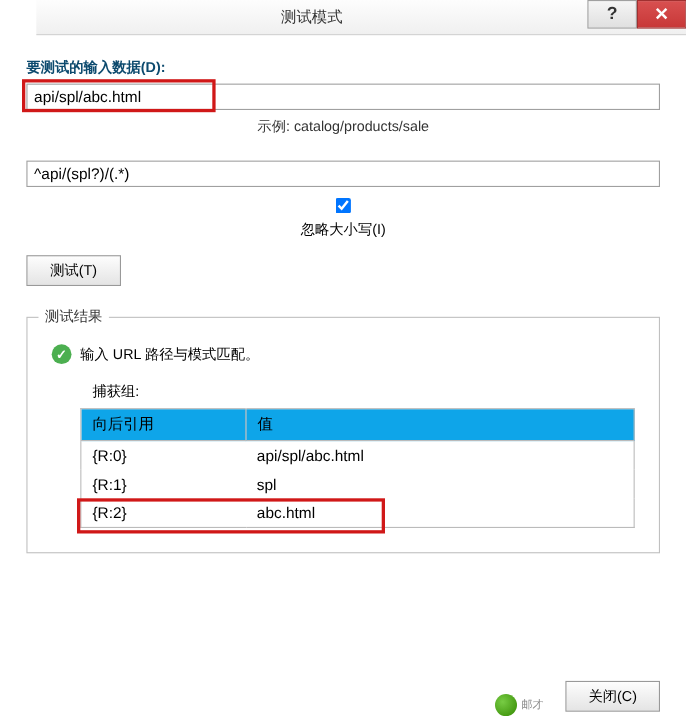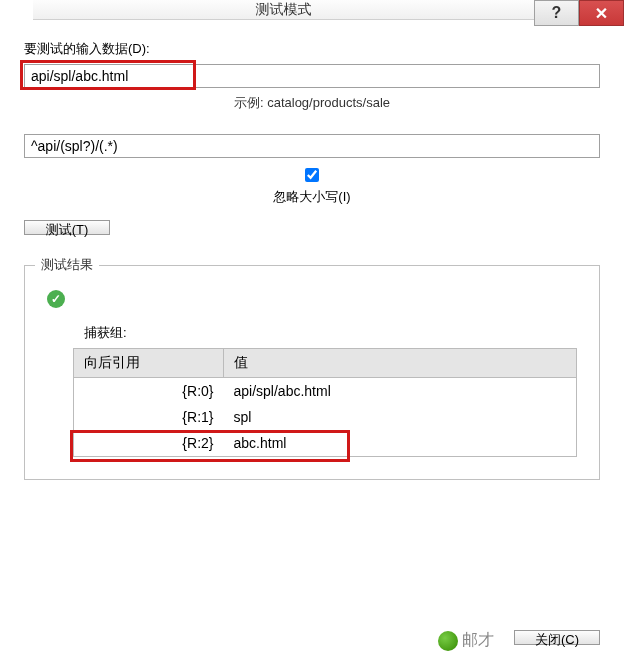--- a/index.html
+++ b/index.html
@@ -6,21 +6,21 @@
 body {
   font-family: "Microsoft YaHei", "Segoe UI", Tahoma, sans-serif;
   font-size: 13px;
   background: #fff;
   width: 624px;
   height: 659px;
   overflow: hidden;
   position: relative;
 }
 .title-bar {
-  height: 20px;
+  height: 32px;
   background: linear-gradient(to bottom, #fdfdfd, #f0f0f0);
   border-bottom: 1px solid #d0d0d0;
   display: flex;
   align-items: center;
   position: relative;
   margin-left: 33px;
 }
 .title-text {
   flex: 1;
   text-align: center;
@@ -47,21 +47,22 @@
 .title-btn.close {
   background: linear-gradient(to bottom, #d85050, #c83838);
   color: #fff;
   border-color: #a03030;
 }
 .body-area {
   padding: 20px 24px 14px 24px;
 }
 .field-label {
   margin-bottom: 6px;
-  color: #000000;
+  color: #0c4a6e;
+  font-weight: bold;
 }
 .text-input {
   width: 100%;
   height: 24px;
   border: 1px solid #a0a0a0;
   padding: 2px 6px;
   font-family: inherit;
   font-size: 14px;
   background: #fff;
 }
@@ -78,21 +79,21 @@
 .spacer { height: 22px; }
 .checkbox-row {
   display: flex;
   align-items: center;
   margin-top: 10px;
   gap: 6px;
   flex-direction: column;
 }
 .checkbox-row input { width: 14px; height: 14px; }
 .btn {
-  height: 15px;
+  height: 28px;
   min-width: 86px;
   border: 1px solid #999;
   background: linear-gradient(to bottom, #fdfdfd, #e4e4e4);
   font-family: inherit;
   font-size: 13px;
   cursor: pointer;
   padding: 0 14px;
 }
 .test-btn-row { margin-top: 14px; }
 .fieldset {
@@ -137,40 +138,40 @@
 }
 th, td {
   text-align: left;
   padding: 5px 10px;
   font-weight: normal;
   font-size: 14px;
 }
 th {
   border-bottom: 1px solid #bbb;
   border-right: 1px solid #bbb;
-  background: #e5e5e5;
+  background: #0ea5e9;
 }
 th:last-child { border-right: none; }
-td.col1 { width: 150px; text-align: right; }
+td.col1 { width: 150px; }
 .highlight-row {
   position: absolute;
   border: 3px solid #d01818;
   pointer-events: none;
 }
 .footer {
   position: absolute;
   bottom: 12px;
   right: 24px;
   text-decoration: underline;
 }
 .watermark {
   position: absolute;
   bottom: 8px;
   right: 130px;
-  font-size: 16px;
+  font-size: 10px;
   color: #888;
   display: flex;
   align-items: center;
   gap: 4px;
 }
 .wm-icon {
   width: 20px; height: 20px;
   border-radius: 50%;
   background: radial-gradient(circle at 35% 35%, #7c4, #380);
   display: inline-block;
@@ -207,20 +208,21 @@
 
   <div class="test-btn-row">
     <button class="btn">测试(T)</button>
   </div>
 
   <div class="fieldset">
     <div class="fieldset-legend">测试结果</div>
 
     <div class="result-row">
       <div class="check-icon">✓</div>
+      <span>输入 URL 路径与模式匹配。</span>
     </div>
 
     <div class="capture-label">捕获组:</div>
 
     <div class="table-wrap">
       <table>
         <thead>
           <tr>
             <th class="col1">向后引用</th>
             <th>值</th>

